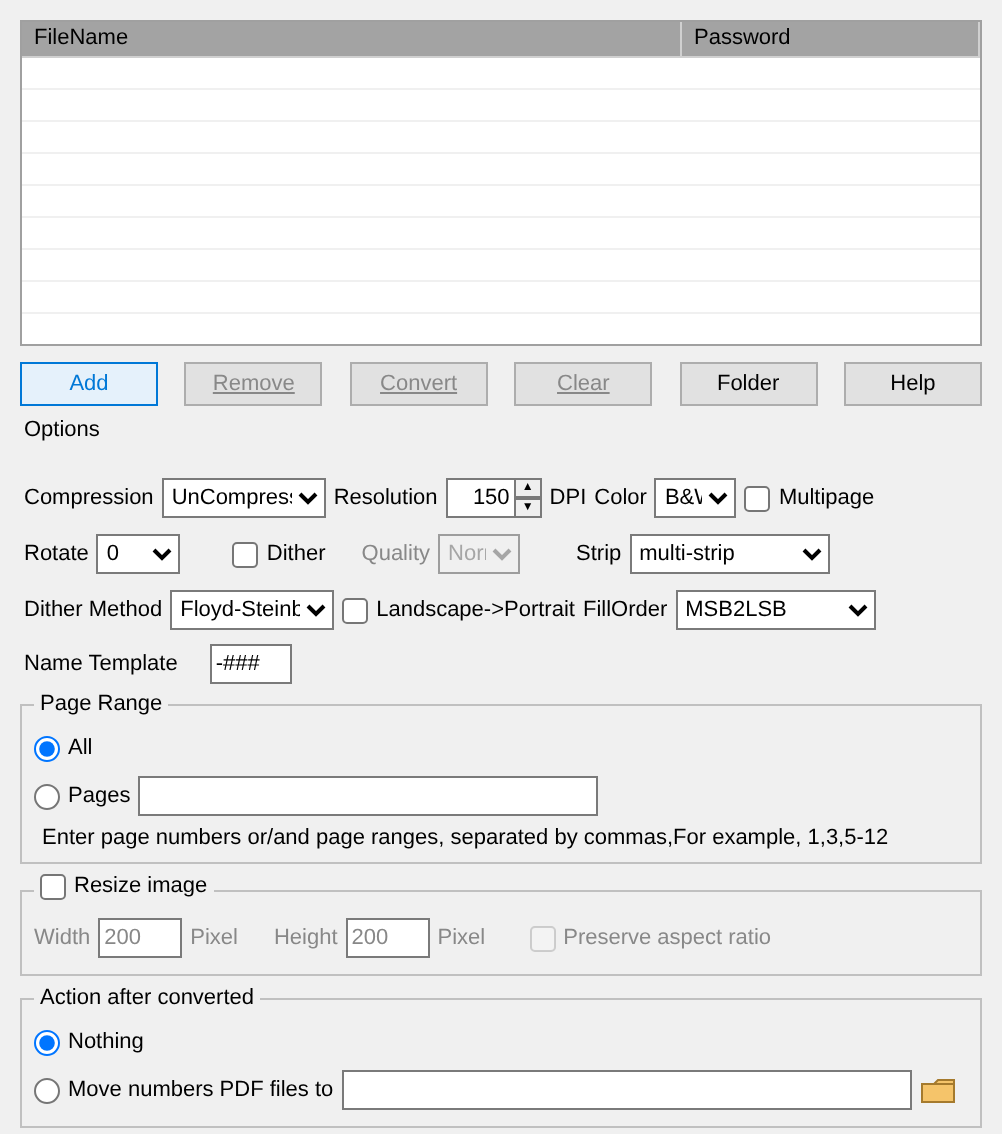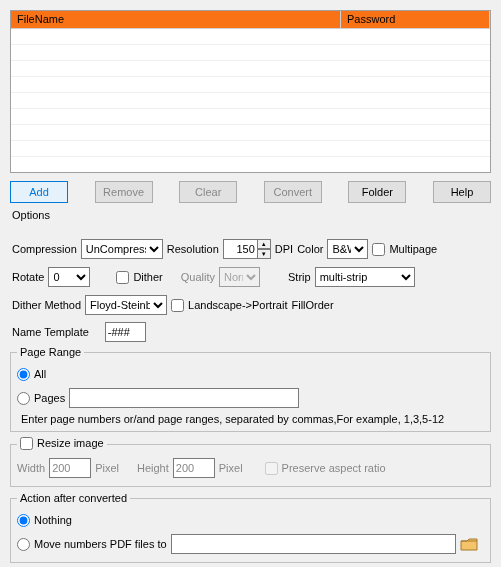--- a/index.html
+++ b/index.html
@@ -17,32 +17,32 @@
   border: 1px solid #a0a0a0;
   height: 163px;
   width: 100%;
   overflow: hidden;
 }
 .files-header { display: flex; height: 18px; }
 .files-header-cell {
   border-right: 1px solid #d0d0d0;
   border-bottom: 1px solid #d0d0d0;
   padding: 2px 6px;
-  background: #f97316;
+  background: #a3a3a3;
 }
 .fh-name { flex: 0 0 330px; }
 .fh-pass { flex: 1; }
 .files-rows { }
 .file-row { height: 16px; border-bottom: 1px solid #f0f0f0; }
 .button-bar { display: flex; gap: 10px; margin: 8px 0 6px 0; justify-content: space-between; }
 .btn {
-  width: 58px; height: 22px; border: 1px solid #adadad; background: #e1e1e1;
+  width: 69px; height: 22px; border: 1px solid #adadad; background: #e1e1e1;
   font-size: 11px; cursor: pointer;
 }
-.btn:disabled { color: #888; }
+.btn:disabled { color: #888; text-decoration: underline; }
 .btn.primary { border: 1.5px solid #0078d7; color: #0078d7; background: #e5f1fb; }
 fieldset {
   border: 1px solid #c0c0c0; padding: 4px 6px 6px 6px; margin: 0 0 5px 0;
 }
 fieldset > legend { padding: 0 3px; }
 .row { display: flex; align-items: center; min-height: 24px; gap: 4px; flex-wrap: nowrap; }
 .row > label, .lbl { white-space: nowrap; }
 select, input[type=text], .spin {
   border: 1px solid #7a7a7a; background: #fff; font-size: 11px; height: 20px; padding: 1px 2px;
 }
@@ -83,22 +83,22 @@
     <div class="file-row"></div>
     <div class="file-row"></div>
     <div class="file-row"></div>
     <div class="file-row"></div>
   </div>
 </div>
 
 <div class="button-bar">
   <button class="btn primary">Add</button>
   <button class="btn" disabled="">Remove</button>
+  <button class="btn" disabled="">Convert</button>
   <button class="btn" disabled="">Clear</button>
-  <button class="btn" disabled="">Convert</button>
   <button class="btn">Folder</button>
   <button class="btn">Help</button>
 </div>
 
 <div class="section-options">
   <div class="title">Options</div>
   <div class="opt-grid">
     <div class="row gap8">
       <label>Compression</label>
       <select class="w82"><option>UnCompressed</option></select>
@@ -135,20 +135,21 @@
     </div>
     <div class="row gap8" style="margin-top:4px">
       <label>Dither Method</label>
       <select class="w82"><option>Floyd-Steinberg</option></select>
       <label class="chk">
         <input type="checkbox" style="">
         <span>Landscape-&gt;Portrait</span>
       </label>
       <span class="fo-wrap">
         <label>FillOrder</label>
+        <select class="w86"><option>MSB2LSB</option></select>
       </span>
     </div>
   </div>
 </div>
 
 <div class="row" style="margin:3px 0 2px 2px">
   <label>Name Template</label>
   <span style="width:8px"></span>
   <input type="text" class="w64" value="-###" style="">
 </div>

